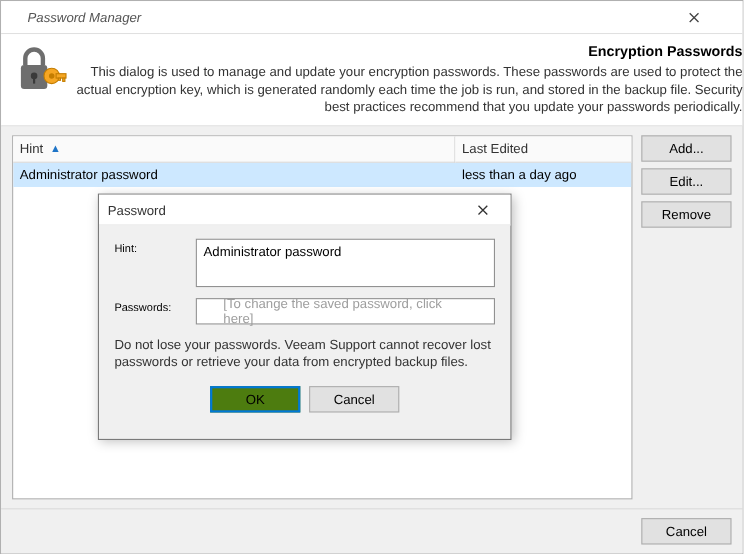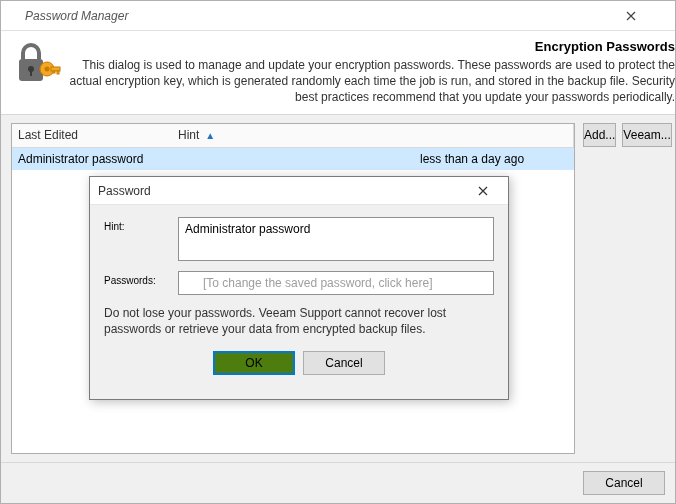--- a/index.html
+++ b/index.html
@@ -98,21 +98,21 @@
     height: 22px;
     align-items: center;
     font-size: 12px;
   }
   .tr.sel { background: #cde8ff; }
   .td1 { flex: 1; padding: 0 6px; }
   .td2 { width: 160px; padding: 0 6px; }
   .side-buttons {
     width: 82px;
     display: flex;
-    flex-direction: row;
+    flex-direction: column;
     gap: 6px;
   }
   .btn {
     height: 24px;
     background: #e1e1e1;
     border: 1px solid #adadad;
     font-family: inherit;
     font-size: 12px;
     color: #000;
     display: flex;
@@ -125,21 +125,21 @@
     padding: 8px 10px;
     display: flex;
     justify-content: flex-end;
     background: #f0f0f0;
   }
   .footer .btn { width: 82px; }
   
   .modal {
     position: absolute;
     left: 88px; top: 175px;
-    width: 420px;
+    width: 376px;
     background: #f0f0f0;
     border: 1px solid #7a7a7a;
     box-shadow: 2px 2px 10px rgba(0,0,0,0.25);
     display: flex;
     flex-direction: column;
   }
   .modal-titlebar {
     height: 28px;
     background: #fff;
     display: flex;
@@ -238,38 +238,38 @@
     </div>
     <div class="header-text">
       <div class="header-title">Encryption Passwords</div>
       <div class="header-desc">This dialog is used to manage and update your encryption passwords. These passwords are used to protect the actual encryption key, which is generated randomly each time the job is run, and stored in the backup file. Security best practices recommend that you update your passwords periodically.</div>
     </div>
   </div>
 
   <div class="body">
     <div class="table-wrap">
       <div class="table-head">
-        <div class="th h2">
-          <span>Last Edited</span>
-        </div>
         <div class="th h1">
           <span>Hint</span>
           <span class="sort-arrow">▲</span>
+        </div>
+        <div class="th h2">
+          <span>Last Edited</span>
         </div>
       </div>
       <div class="table-body">
         <div class="tr sel">
           <div class="td1">Administrator password</div>
           <div class="td2">less than a day ago</div>
         </div>
       </div>
     </div>
     <div class="side-buttons">
       <div class="btn">Add...</div>
-      <div class="btn">Veeam...</div>
+      <div class="btn">Edit...</div>
       <div class="btn">Remove</div>
     </div>
   </div>
 
   <div class="footer">
     <div class="btn">Cancel</div>
   </div>
 
   <div class="modal">
     <div class="modal-titlebar">

